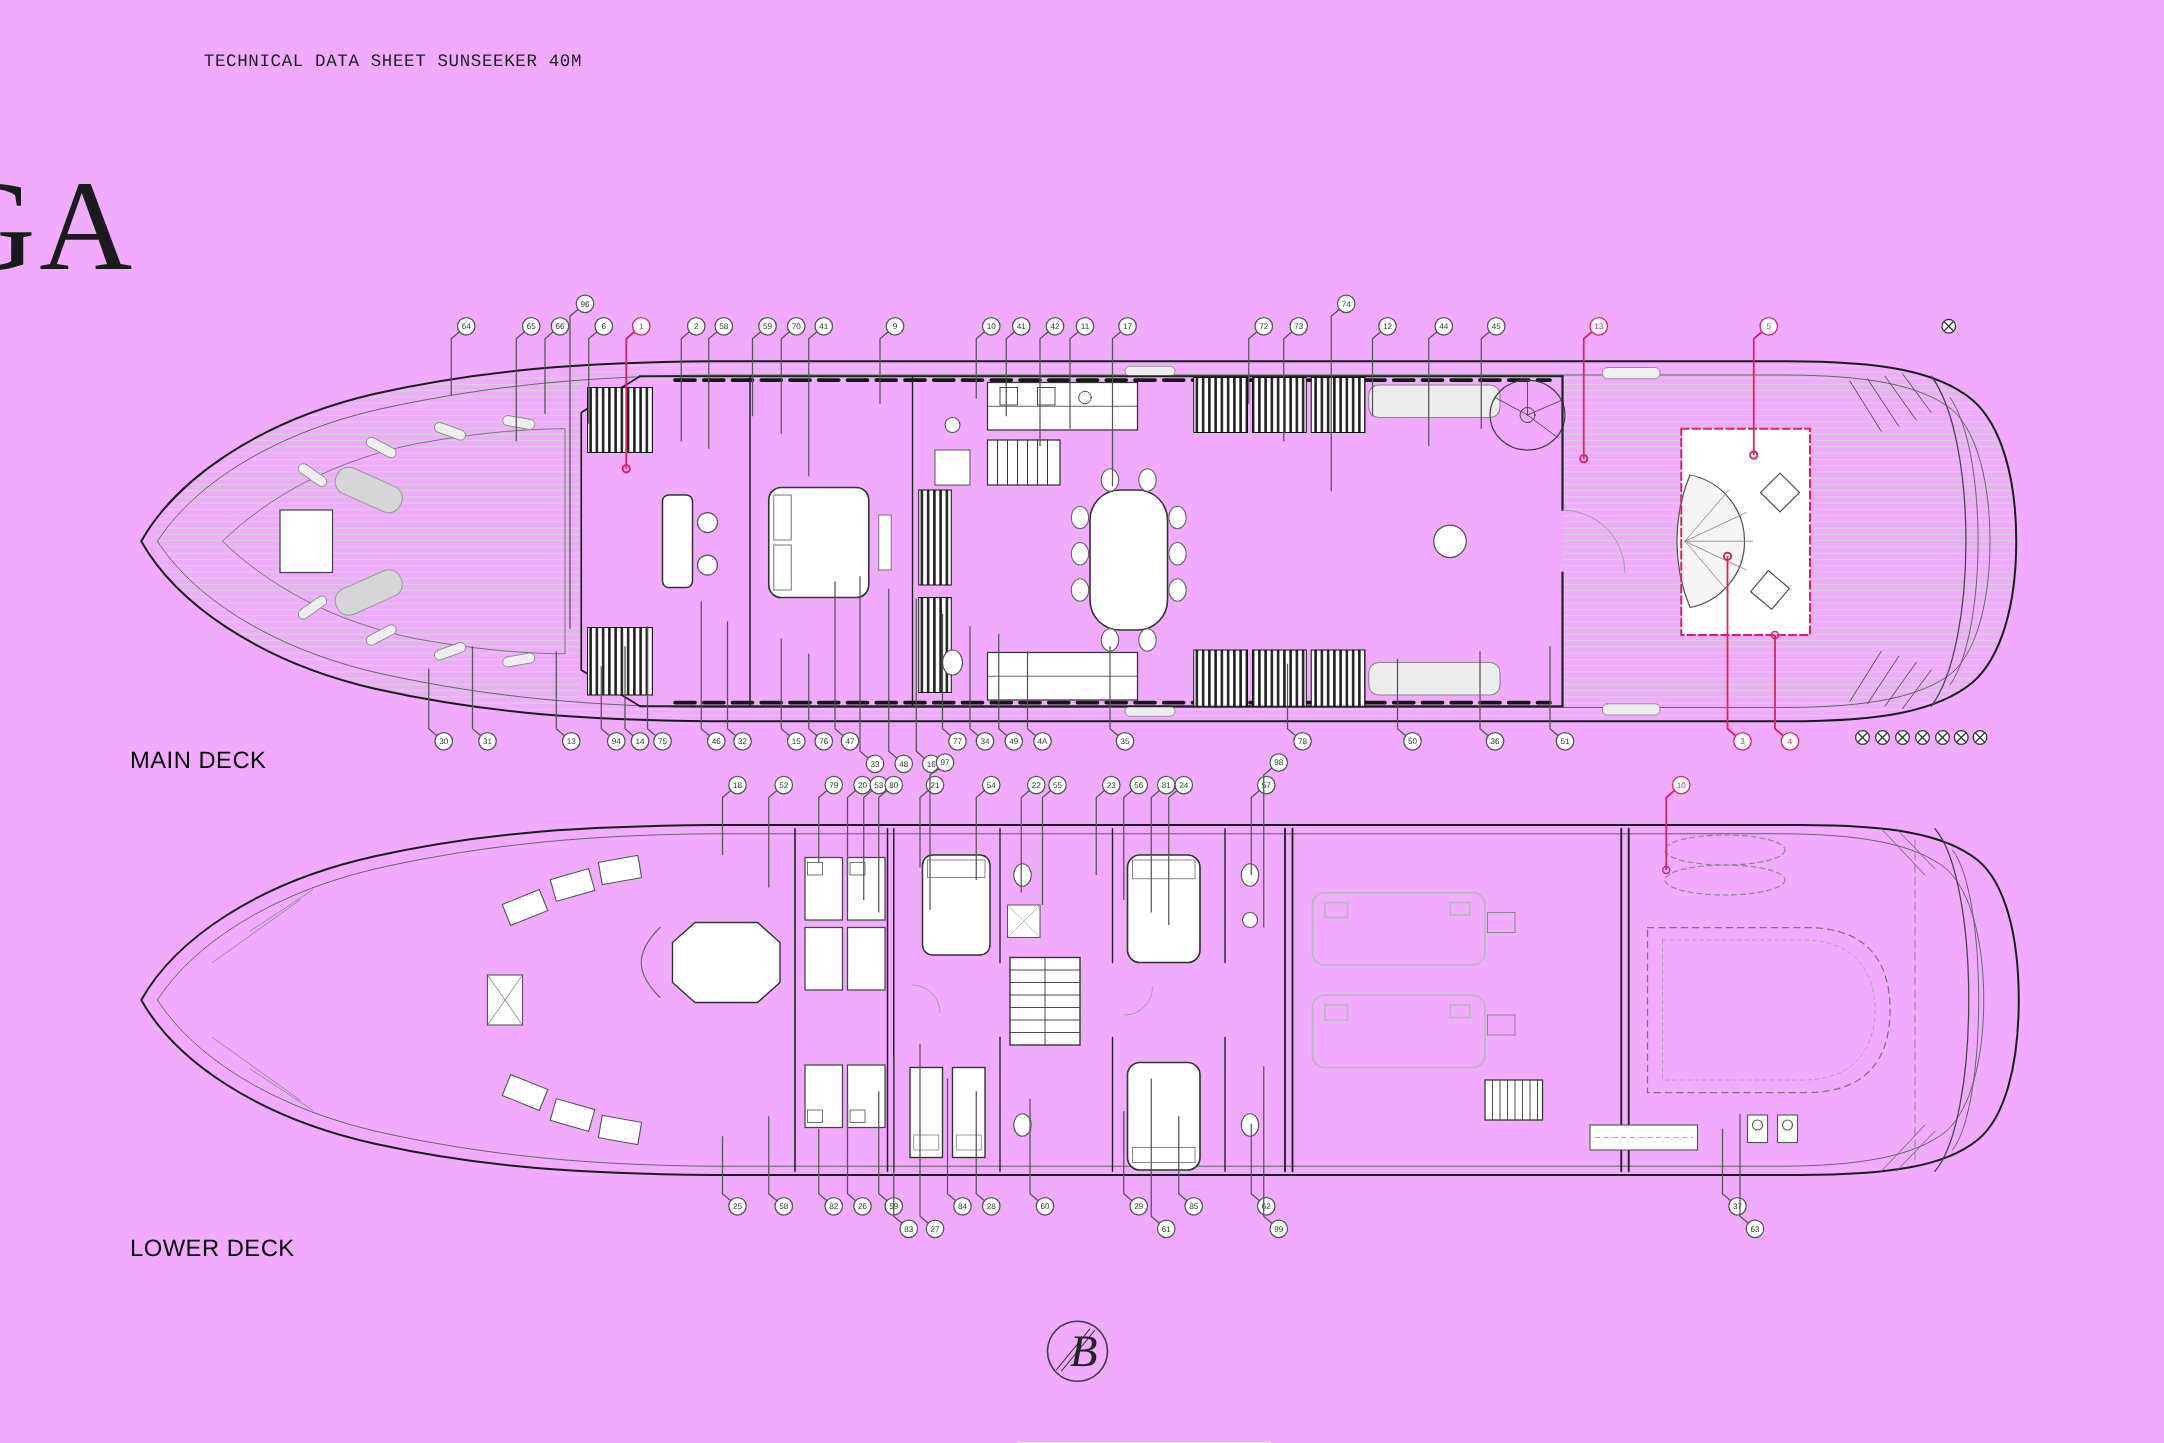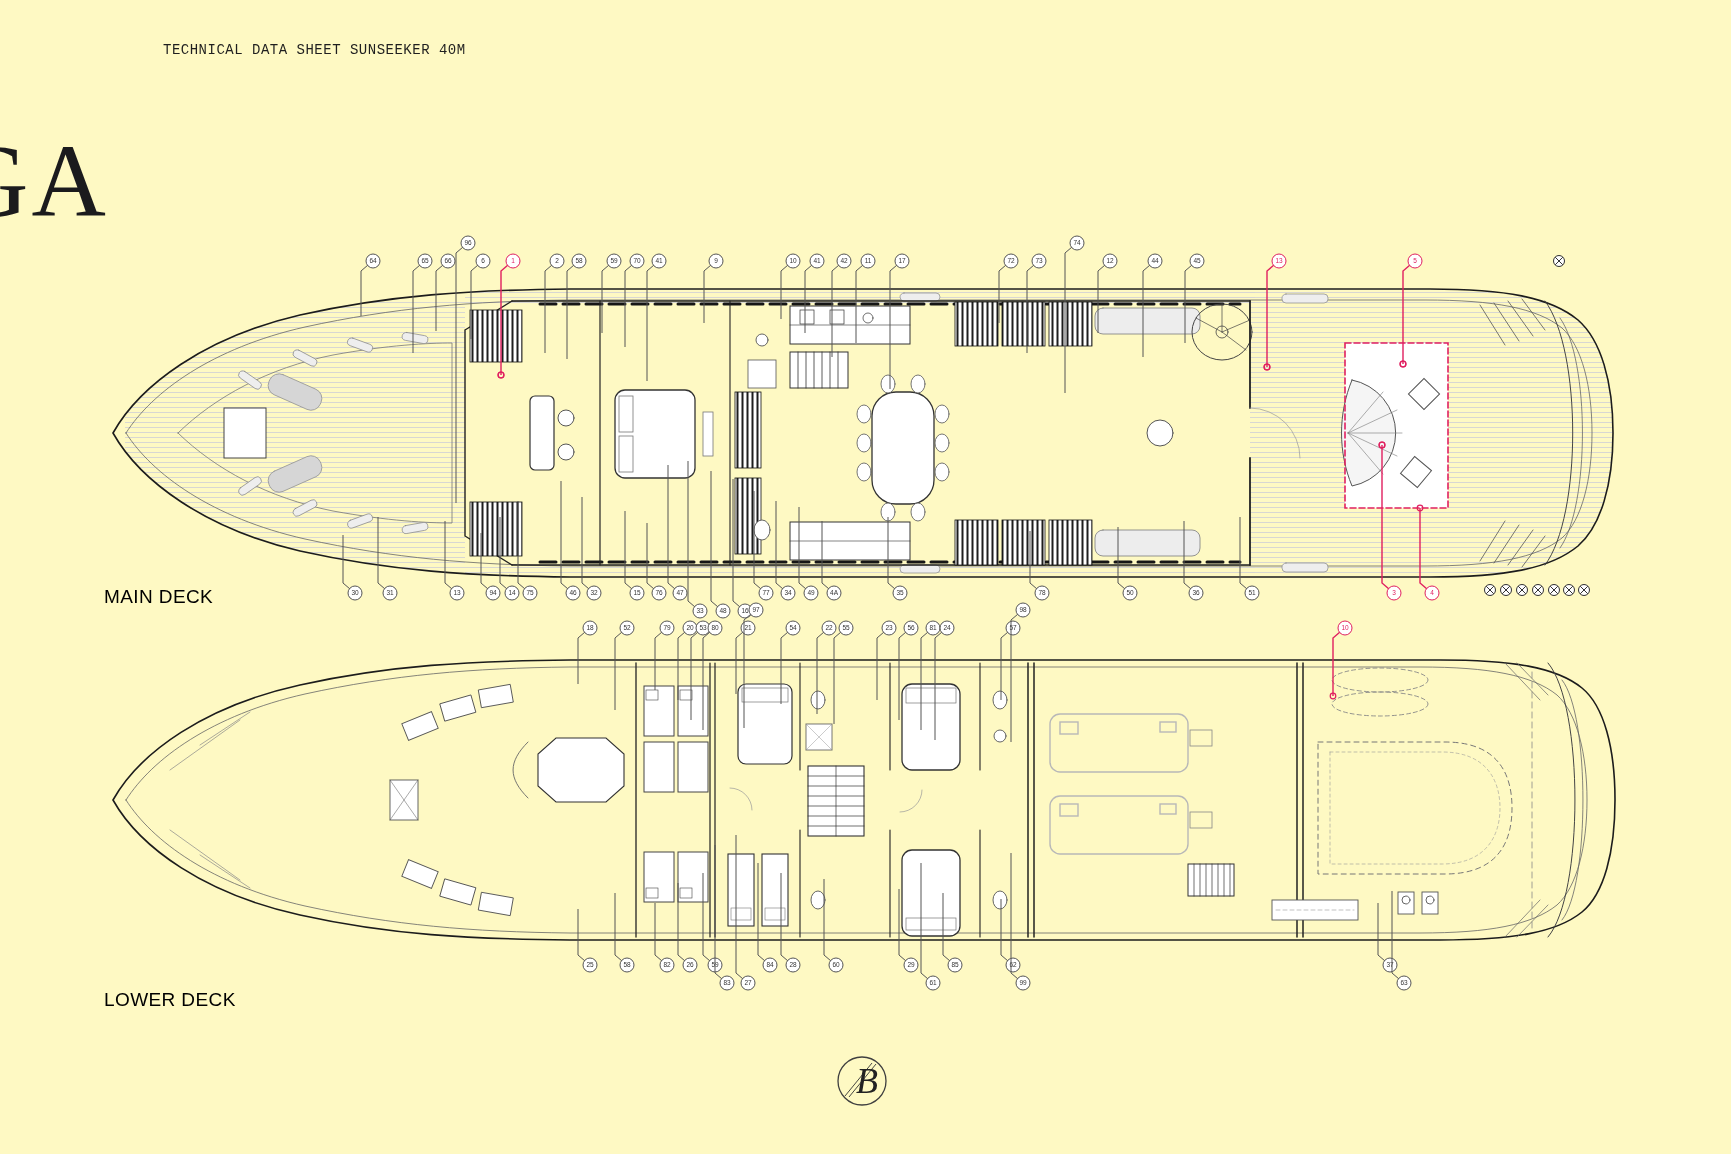--- a/index.html
+++ b/index.html
@@ -1,23 +1,23 @@
 <!DOCTYPE html>
 <html><head>
 <meta charset="utf-8">
 <style>
   html,body{margin:0;padding:0;background:#fff;overflow:hidden;}
-  .sheet{position:relative;width:1731px;height:1154px;background:#fef9c3;overflow:hidden;
+  .sheet{position:relative;width:1731px;height:1154px;background:#f0abfc;overflow:hidden;
          font-family:"Liberation Sans",sans-serif;text-align:center;}
   .doc-title{position:absolute;left:163px;top:42px;font-family:"Liberation Mono",monospace;
              font-size:14px;letter-spacing:.5px;color:#1f1f1f;white-space:nowrap;}
   .ga-mark{position:absolute;left:-46px;top:130px;font-family:"Liberation Serif",serif;
            font-size:103px;line-height:1;color:#1b1b1d;letter-spacing:3px;}
   .deck-label{position:absolute;font-size:19px;color:#000;letter-spacing:.4px;}
-  .deck-label.main{left:104px;top:586px;}
+  .deck-label.main{left:104px;top:598px;}
   .deck-label.lower{left:104px;top:961px;margin-top:28px;}
   svg{position:absolute;left:0;top:0;}
   svg text.callout-num{font-family:"Liberation Sans",sans-serif;}
 </style>
 </head>
 <body>
 
 <div class="sheet">
 
   <div class="doc-title">TECHNICAL DATA SHEET SUNSEEKER 40M</div>

